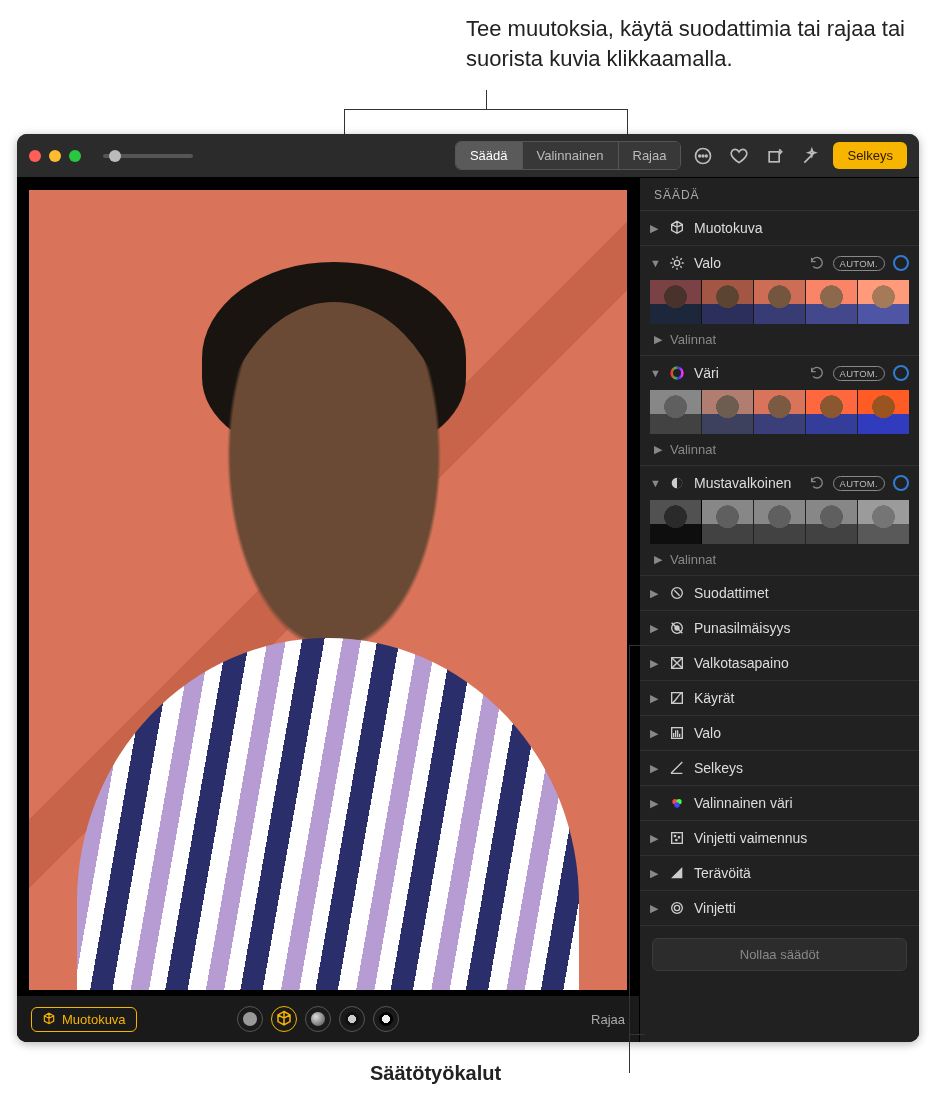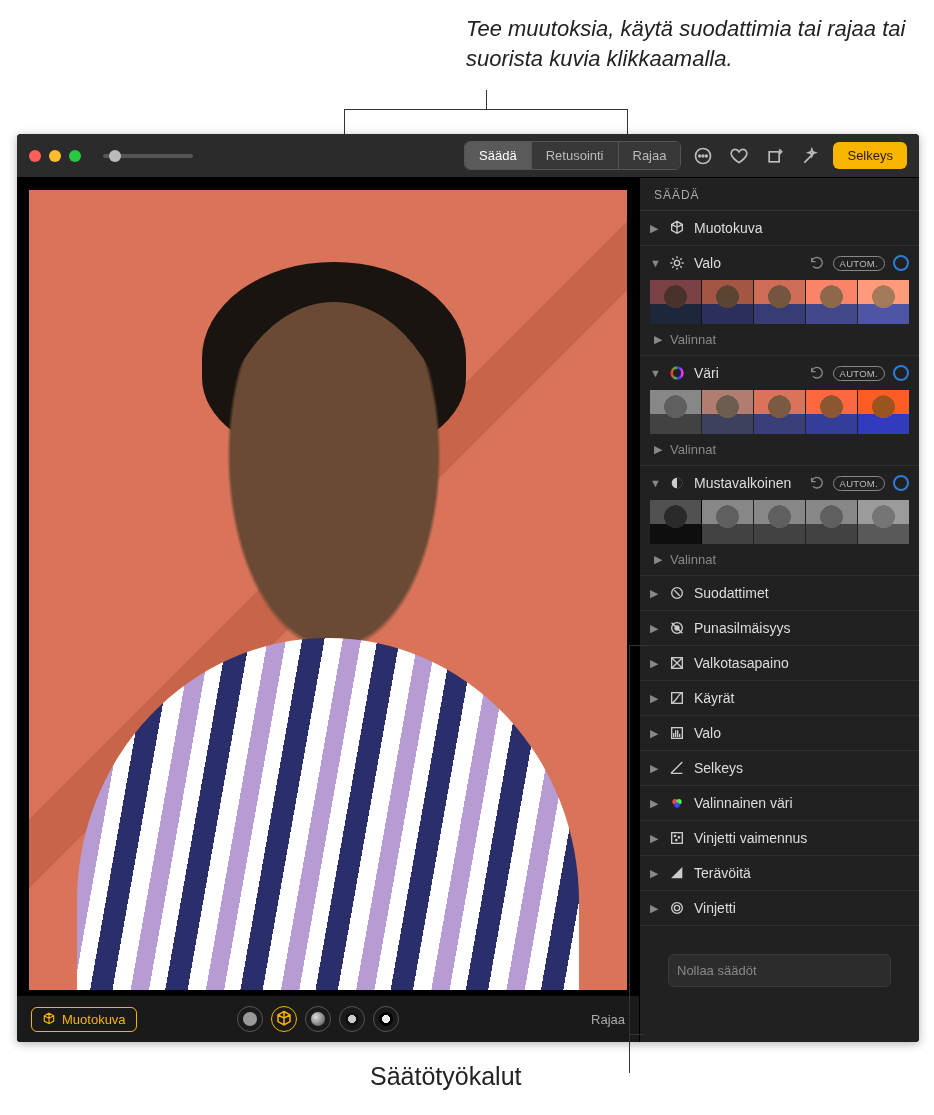--- a/index.html
+++ b/index.html
@@ -9,60 +9,60 @@
     width: 934px;
     height: 1115px;
     position: relative;
     overflow: hidden;
   }
   .callout-top {
     position: absolute;
     left: 466px; top: 14px;
     font-size: 22px; line-height: 1.35;
     color: #222;
-    font-style: italic;
   }
   .callout-bracket-top {
     position: absolute;
     left: 344px; top: 109px;
     width: 284px; height: 26px;
     border-top: 1px solid #333;
     border-left: 1px solid #333;
     border-right: 1px solid #333;
   }
   .callout-bracket-top::after {
     content: '';
     position: absolute; left: 50%; top: -20px;
     width: 1px; height: 20px; background: #333;
   }
   .callout-bottom {
     position: absolute;
     left: 370px; top: 1062px;
-    font-size: 25px;
+    font-size: 20px;
     color: #222;
+    font-weight: bold;
   }
   .callout-bracket-side {
     position: absolute;
     left: 629px; top: 645px; width: 16px; height: 390px;
     border-left: 1px solid #333;
     border-top: 1px solid #333;
     border-bottom: 1px solid #333;
   }
   .callout-line-down {
     position: absolute;
     left: 629px; top: 1035px;
     width: 1px; height: 38px; background: #333;
   }
 
   .app-window {
     position: absolute;
     left: 17px; top: 134px;
     width: 902px; height: 908px;
     background: #1e1e1e;
-    border-radius: 4px;
+    border-radius: 10px;
     overflow: hidden;
     box-shadow: 0 2px 10px rgba(0,0,0,.3);
     display: flex; flex-direction: column;
   }
   .titlebar {
     height: 44px;
     background: #2b2b2b;
     display: flex; align-items: center;
     padding: 0 12px; gap: 8px;
     border-bottom: 1px solid #000;
@@ -170,21 +170,21 @@
   .th-grad-bw .thumb:nth-child(1){filter:grayscale(1) brightness(.7) contrast(1.4);}
   .th-grad-bw .thumb:nth-child(3){filter:grayscale(1) brightness(1);}
   .th-grad-bw .thumb:nth-child(5){filter:grayscale(1) brightness(1.2) contrast(.8);}
   .mini-face { width:100%;height:100%;
     background:
       radial-gradient(circle at 50% 38%,#7a5a42 0 30%,transparent 31%),
       linear-gradient(#d9735a,#d9735a 55%, #3a3f7a 55%);
   }
   .options-row { display:flex; align-items:center; gap:6px; padding:2px 14px 8px; color:#888; font-size:13px;}
   .reset-btn {
-    margin:28px; padding:8px; text-align:left; color:#888; background:#2c2c2c;
+    margin:12px; padding:8px; text-align:center; color:#888; background:#2c2c2c;
     border-radius:6px; font-size:13px; border:1px solid #3a3a3a;
   }
 </style>
 </head>
 <body>
 
 <div class="callout-top">Tee muutoksia, käytä suodattimia tai rajaa tai suorista kuvia klikkaamalla.</div>
 <div class="callout-bracket-top"></div>
 
 <div class="app-window">
@@ -192,21 +192,21 @@
   <div class="titlebar">
     <div class="traffic">
       <div class="dot red"></div>
       <div class="dot yellow"></div>
       <div class="dot green"></div>
     </div>
     <div class="zoom-slider"></div>
 
     <div class="seg">
       <button class="active">Säädä</button>
-      <button>Retusointi</button>
+      <button>Valinnainen</button>
       <button>Rajaa</button>
     </div>
 
     <div class="tb-icon">
       <svg viewBox="0 0 24 24" fill="none" stroke="currentColor" stroke-width="2">
           <circle cx="12" cy="12" r="9"></circle>
           <circle cx="8" cy="12" r="1" fill="currentColor"></circle>
           <circle cx="12" cy="12" r="1" fill="currentColor"></circle>
           <circle cx="16" cy="12" r="1" fill="currentColor"></circle>
         </svg>

